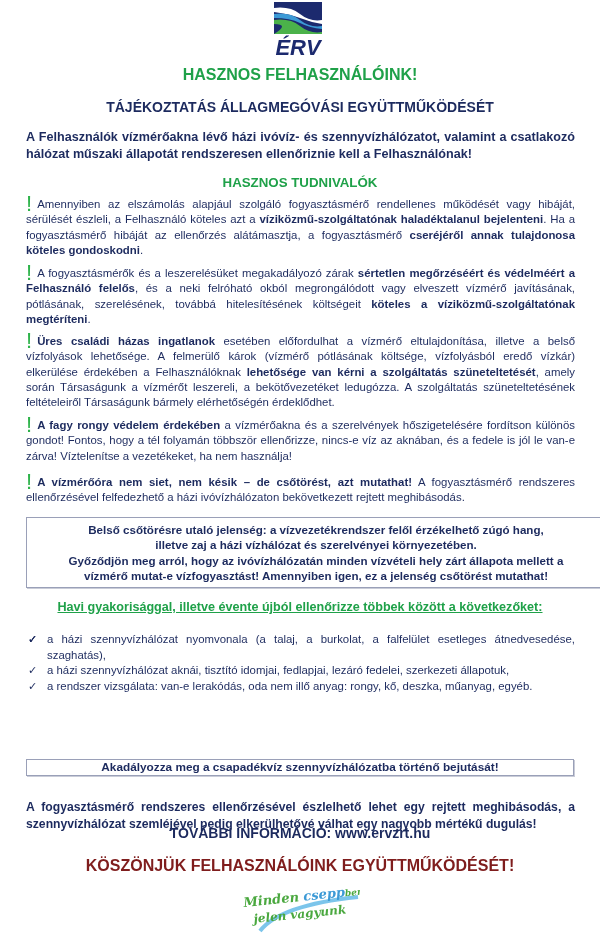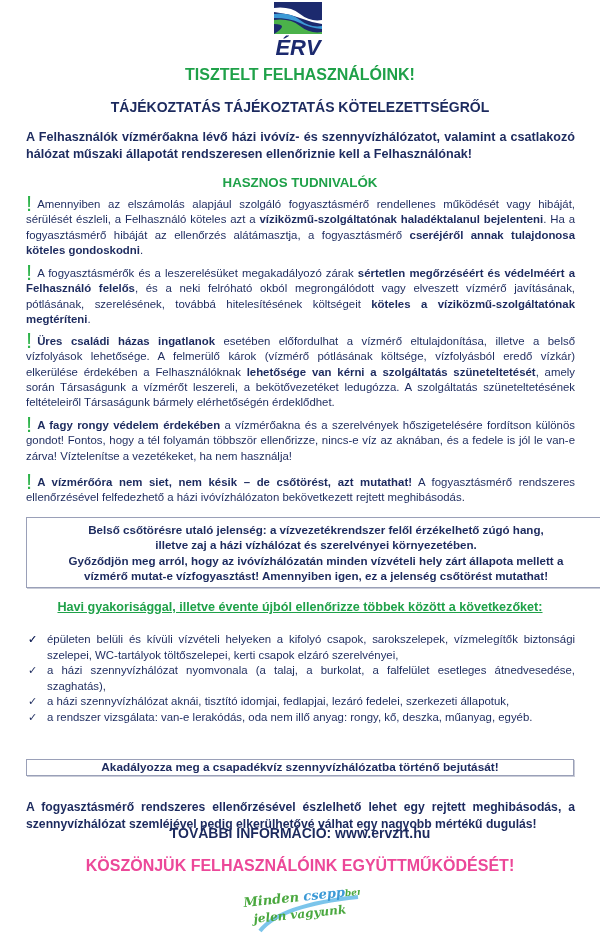--- a/index.html
+++ b/index.html
@@ -14,59 +14,59 @@
   .para b { font-weight: bold; }
   .excl { color: #2db34a; font-size: 22px; font-weight: normal; line-height: 10px; margin-right: 5px; position: relative; top: 3px; }
   .box { position: absolute; left: 26px; width: 546px; border: 1px solid #9aa0b8; box-shadow: 1px 1px 0 #c9ccd8; text-align: center; font-weight: bold; font-size: 11.6px; line-height: 15.3px; }
   .subhead { position: absolute; left: 0; width: 600px; top: 600px; font-size: 12.6px; font-weight: bold; color: #1fa149; text-align: center; }
   .subhead span { text-decoration: underline; }
   .checklist { position: absolute; left: 26px; width: 549px; top: 632px; margin: 0; padding: 0; list-style: none; font-size: 11.4px; line-height: 15.5px; }
   .checklist li { position: relative; padding-left: 21px; text-align: justify; }
   .check { position: absolute; left: 2px; top: 0; font-size: 11px; }
   .closing { position: absolute; left: 26px; width: 549px; top: 799px; font-size: 12.2px; font-weight: bold; line-height: 16.5px; text-align: justify; }
   .more { position: absolute; left: 0; width: 600px; top: 825px; font-size: 14px; font-weight: bold; text-align: center; }
-  .thanks { position: absolute; left: 0; width: 600px; top: 857px; font-size: 16px; font-weight: bold; color: #ec4899; text-align: center; }
+  .thanks { position: absolute; left: 0; width: 600px; top: 857px; font-size: 16px; font-weight: bold; color: #7f1d1d; text-align: center; }
   .slogan { position: absolute; left: 240px; top: 885px; width: 120px; height: 50px; }
 </style>
 </head>
 <body>
 
 <div class="logo">
   <svg width="56" height="56" viewBox="0 0 56 56">
     <rect x="4" y="0" width="48" height="32" fill="#1c2a6e"></rect>
     <path d="M4 6 Q20 4 30 12 T52 18 L52 22 Q40 20 30 16 T4 10 Z" fill="#ffffff"></path>
     <path d="M4 12 Q20 10 30 18 T52 24 L52 27 Q40 26 30 21 T4 16 Z" fill="#3c9ad6"></path>
     <path d="M4 18 Q20 16 30 24 T52 30 L52 32 L4 32 Q20 22 4 22 Z" fill="#4bb24a"></path>
     <text x="28" y="53" text-anchor="middle" font-family="Liberation Sans, sans-serif" font-weight="bold" font-size="22" fill="#1c2a6e">ÉRV</text>
   </svg>
 </div>
 
-<div class="title1">TISZTELT FELHASZNÁLÓINK!</div>
-<div class="title2">TÁJÉKOZTATÁS TÁJÉKOZTATÁS KÖTELEZETTSÉGRŐL</div>
+<div class="title1">HASZNOS FELHASZNÁLÓINK!</div>
+<div class="title2">TÁJÉKOZTATÁS ÁLLAGMEGÓVÁSI EGYÜTTMŰKÖDÉSÉT</div>
 <div class="intro">A Felhasználók vízmérőakna lévő házi ivóvíz- és szennyvízhálózatot, valamint a csatlakozó hálózat műszaki állapotát rendszeresen ellenőriznie kell a Felhasználónak!</div>
 <div class="title3">HASZNOS TUDNIVALÓK</div>
 
 <div class="para" style="top:196px"><span class="excl">!</span><span>Amennyiben az elszámolás alapjául szolgáló fogyasztásmérő rendellenes működését vagy hibáját, sérülését észleli, a Felhasználó köteles azt a </span><b>víziközmű-szolgáltatónak haladéktalanul bejelenteni</b><span>. Ha a fogyasztásmérő hibáját az ellenőrzés alátámasztja, a fogyasztásmérő </span><b>cseréjéről annak tulajdonosa köteles gondoskodni</b><span>.</span></div>
 <div class="para" style="top:265px"><span class="excl">!</span><span>A fogyasztásmérők és a leszerelésüket megakadályozó zárak </span><b>sértetlen megőrzéséért és védelméért a Felhasználó felelős</b><span>, és a neki felróható okból megrongálódott vagy elveszett vízmérő javításának, pótlásának, szerelésének, továbbá hitelesítésének költségeit </span><b>köteles a víziközmű-szolgáltatónak megtéríteni</b><span>.</span></div>
 <div class="para" style="top:333px"><span class="excl">!</span><b>Üres családi házas ingatlanok</b><span> esetében előfordulhat a vízmérő eltulajdonítása, illetve a belső vízfolyások lehetősége. A felmerülő károk (vízmérő pótlásának költsége, vízfolyásból eredő vízkár) elkerülése érdekében a Felhasználóknak </span><b>lehetősége van kérni a szolgáltatás szüneteltetését</b><span>, amely során Társaságunk a vízmérőt leszereli, a bekötővezetéket ledugózza. A szolgáltatás szüneteltetésének feltételeiről Társaságunk bármely elérhetőségén érdeklődhet.</span></div>
 <div class="para" style="top:417px"><span class="excl">!</span><b>A fagy rongy védelem érdekében</b><span> a vízmérőakna és a szerelvények hőszigetelésére fordítson különös gondot! Fontos, hogy a tél folyamán többször ellenőrizze, nincs-e víz az aknában, és a fedele is jól le van-e zárva! Víztelenítse a vezetékeket, ha nem használja!</span></div>
 <div class="para" style="top:474px"><span class="excl">!</span><b>A vízmérőóra nem siet, nem késik – de csőtörést, azt mutathat!</b><span> A fogyasztásmérő rendszeres ellenőrzésével felfedezhető a házi ivóvízhálózaton bekövetkezett rejtett meghibásodás.</span></div>
 
 <div class="box" style="top:517px; padding:4px 16px;">
   <div>Belső csőtörésre utaló jelenség: a vízvezetékrendszer felől érzékelhető zúgó hang,</div>
   <div>illetve zaj a házi vízhálózat és szerelvényei környezetében.</div>
   <div>Győződjön meg arról, hogy az ivóvízhálózatán minden vízvételi hely zárt állapota mellett a</div>
   <div>vízmérő mutat-e vízfogyasztást! Amennyiben igen, ez a jelenség csőtörést mutathat!</div>
 </div>
 
 <div class="subhead"><span>Havi gyakorisággal, illetve évente újból ellenőrizze többek között a következőket:</span></div>
 
 <ul class="checklist">
   <li><span class="check">✓</span></li>
-  <li><span class="check">✓</span><span>épületen belüli és kívüli vízvételi helyeken a kifolyó csapok, sarokszelepek, vízmelegítők biztonsági szelepei, WC-tartályok töltőszelepei, kerti csapok elzáró szerelvényei,</span></li>
+  <li><span class="check">✓</span></li>
   <li><span class="check">✓</span><span>a házi szennyvízhálózat nyomvonala (a talaj, a burkolat, a falfelület esetleges átnedvesedése, szaghatás),</span></li>
   <li><span class="check">✓</span><span>a házi szennyvízhálózat aknái, tisztító idomjai, fedlapjai, lezáró fedelei, szerkezeti állapotuk,</span></li>
   <li><span class="check">✓</span><span>a rendszer vizsgálata: van-e lerakódás, oda nem illő anyag: rongy, kő, deszka, műanyag, egyéb.</span></li>
 </ul>
 
 <div class="box" style="top:759px; padding:0 0; font-size:11.8px;">
   <div>Akadályozza meg a csapadékvíz szennyvízhálózatba történő bejutását!</div>
 </div>
 
 <div class="closing">A fogyasztásmérő rendszeres ellenőrzésével észlelhető lehet egy rejtett meghibásodás, a szennyvízhálózat szemléjével pedig elkerülhetővé válhat egy nagyobb mértékű dugulás!</div>

